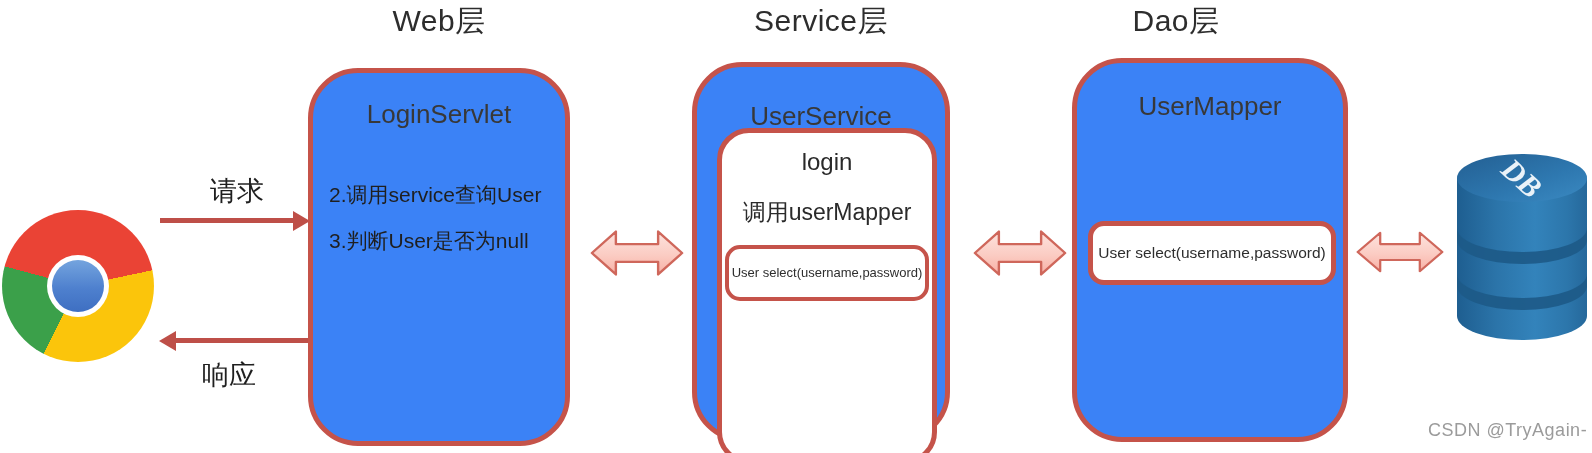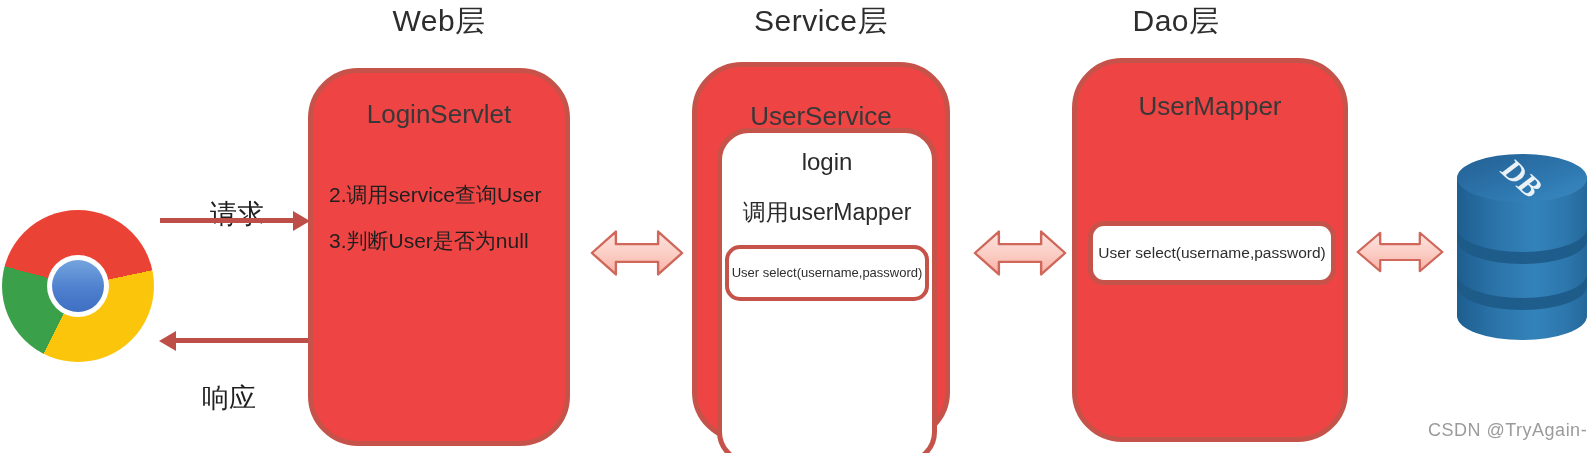--- a/index.html
+++ b/index.html
@@ -47,28 +47,28 @@
     border-top:10px solid transparent; border-bottom:10px solid transparent;
     border-left:17px solid #BE4F48;
   }
   .head-left {
     position:absolute; left:159px; top:331px; width:0; height:0;
     border-top:10px solid transparent; border-bottom:10px solid transparent;
     border-right:17px solid #BE4F48;
   }
   .flow-label {
     position:absolute; width:90px; text-align:center;
-    font-size:27px; color:#1f1f1f;margin-top:23px;
+    font-size:27px; color:#1f1f1f;
   }
   .req-label  { left:192px; top:173px; }
   .resp-label { left:184px; top:357px; }
 
   
   .rbox {
-    position:absolute; background:#ef4444;
+    position:absolute; background:#3b82f6;
     border:5px solid #C5534A; border-radius:50px;
   }
   .box-web     { left:308px;  top:68px; width:262px; height:378px; }
   .box-service { left:692px;  top:62px; width:258px; height:380px; }
   .box-dao     { left:1072px; top:58px; width:276px; height:384px; }
 
   .box-title {
     position:absolute; left:0; width:100%; text-align:center;
     font-size:26px; color:#383838;
   }

